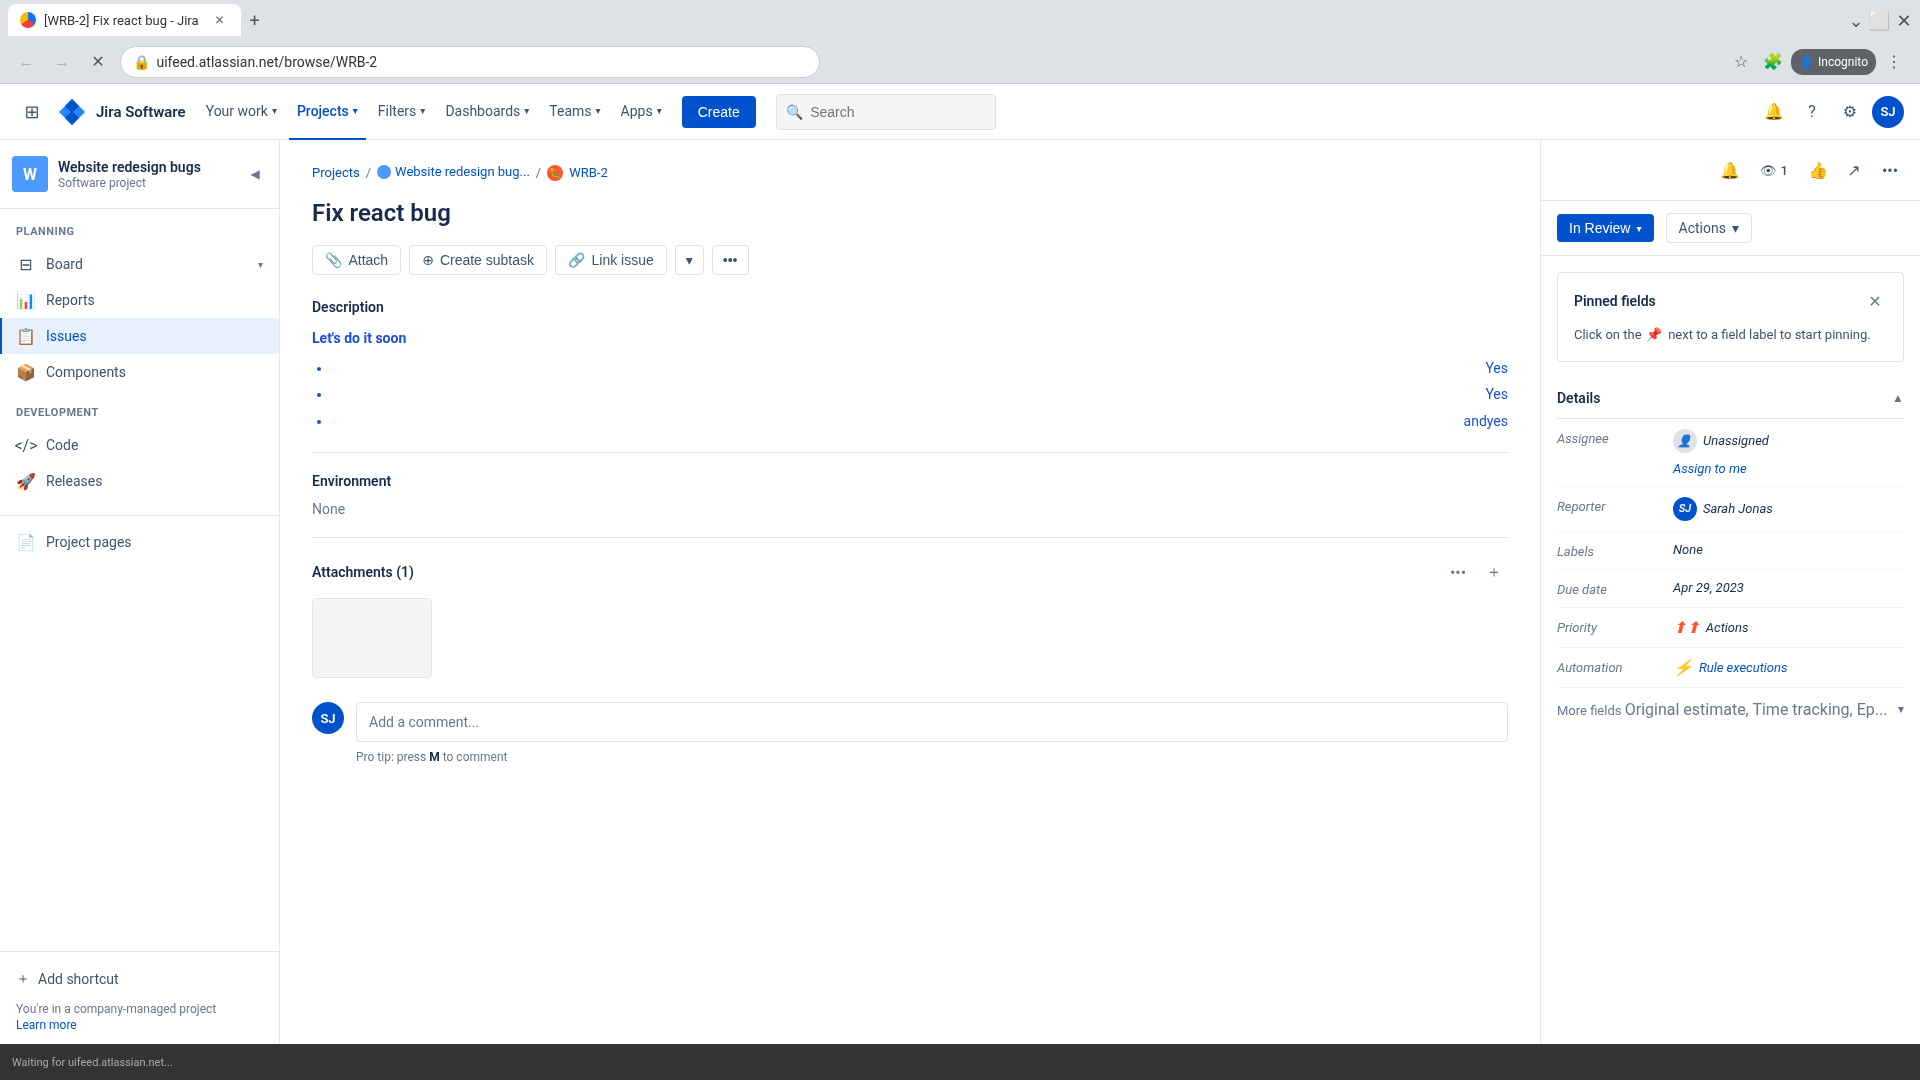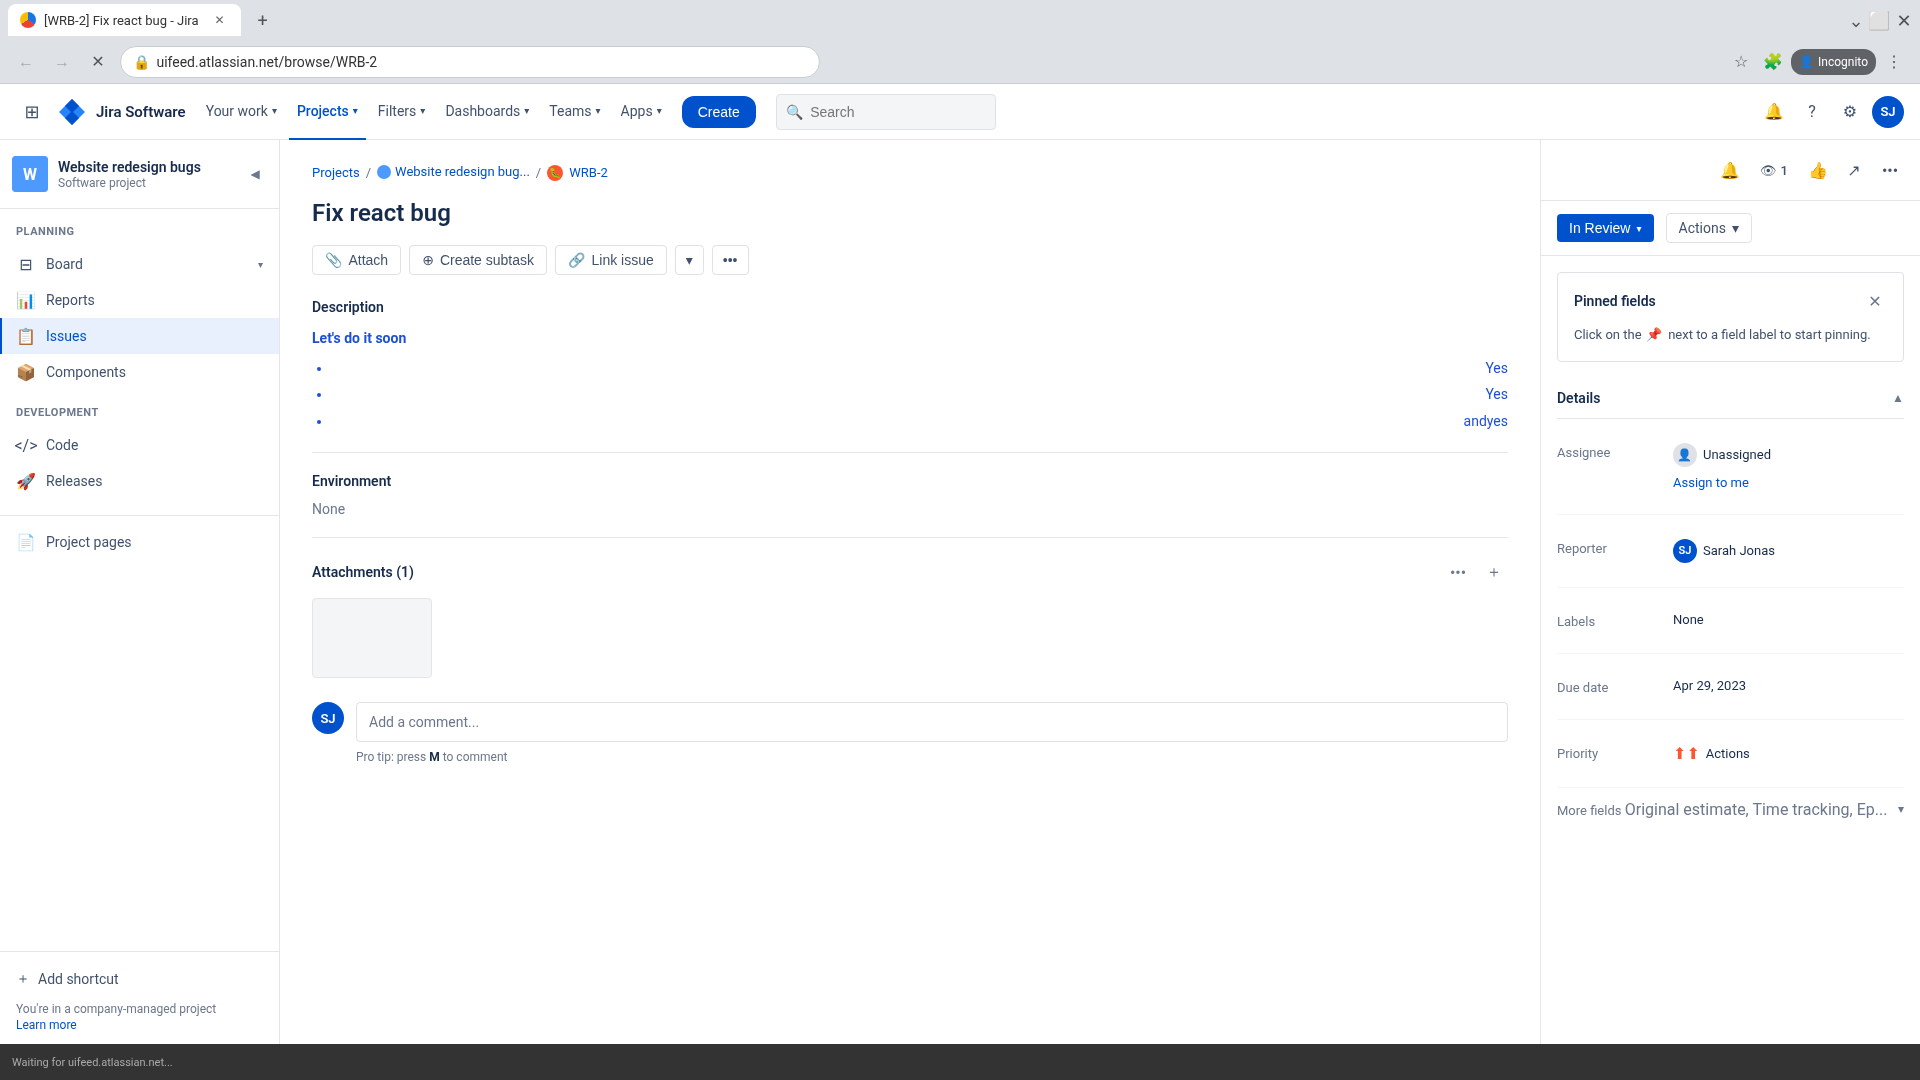--- a/index.html
+++ b/index.html
@@ -1,20 +1,20 @@
 <!DOCTYPE html>
 <html><head>
   <meta charset="utf-8">
   <style>
     * { box-sizing: border-box; margin: 0; padding: 0; }
     body { font-family: -apple-system, BlinkMacSystemFont, 'Segoe UI', Roboto, sans-serif; font-size: 14px; color: #172b4d; background: #fff; overflow: hidden; }
 
     
     .browser-chrome { background: #dee1e6; width: 1920px; height: 1080px; display: flex; flex-direction: column; }
-    .browser-titlebar { background: #dee1e6; height: 40px; display: flex; align-items: center; padding: 0 8px; gap: 8px; }
+    .browser-titlebar { background: #dee1e6; height: 40px; display: flex; align-items: center; padding: 0 8px; }
     .browser-tab { background: #fff; border-radius: 8px 8px 0 0; height: 32px; display: flex; align-items: center; padding: 0 12px; gap: 8px; font-size: 13px; color: #333; min-width: 200px; }
     .tab-favicon { width: 16px; height: 16px; border-radius: 50%; background: conic-gradient(#1a73e8 0deg 120deg, #ea4335 120deg 240deg, #fbbc05 240deg 360deg); }
     .tab-close { width: 18px; height: 18px; border-radius: 50%; display: flex; align-items: center; justify-content: center; font-size: 12px; cursor: pointer; color: #666; margin-left: 4px; }
     .new-tab-btn { width: 28px; height: 28px; border-radius: 50%; display: flex; align-items: center; justify-content: center; font-size: 18px; color: #555; cursor: pointer; }
     .window-controls { margin-left: auto; display: flex; gap: 8px; align-items: center; }
     .win-btn { width: 16px; height: 16px; font-size: 18px; color: #555; cursor: pointer; display: flex; align-items: center; justify-content: center; }
 
     
     .browser-toolbar { background: #dee1e6; height: 44px; display: flex; align-items: center; padding: 0 12px; gap: 8px; border-bottom: 1px solid #c8cdd3; }
     .nav-btn { width: 28px; height: 28px; border-radius: 50%; display: flex; align-items: center; justify-content: center; cursor: pointer; color: #555; font-size: 16px; }
@@ -31,21 +31,21 @@
 
     
     .top-nav { height: 56px; background: #fff; border-bottom: 1px solid #e4e5e7; display: flex; align-items: center; padding: 0 16px; gap: 4px; flex-shrink: 0; }
     .jira-logo { display: flex; align-items: center; gap: 8px; margin-right: 8px; }
     .jira-logo-icon { width: 32px; height: 32px; }
     .jira-logo-text { font-size: 15px; font-weight: 600; color: #172b4d; }
     .grid-icon-btn { width: 32px; height: 32px; border-radius: 4px; display: flex; align-items: center; justify-content: center; cursor: pointer; color: #42526e; font-size: 18px; margin-right: 4px; }
     .nav-item { padding: 0 8px; height: 56px; display: flex; align-items: center; font-size: 14px; color: #42526e; cursor: pointer; position: relative; border-bottom: 2px solid transparent; gap: 4px; white-space: nowrap; }
     .nav-item.active { color: #0052cc; border-bottom-color: #0052cc; font-weight: 500; }
     .nav-item-chevron { font-size: 10px; }
-    .create-btn { background: #0052cc; color: #fff; border: none; border-radius: 12px; padding: 8px 16px; font-size: 14px; font-weight: 500; cursor: pointer; margin-left: 8px; }
+    .create-btn { background: #0052cc; color: #fff; border: none; border-radius: 4px; padding: 8px 16px; font-size: 14px; font-weight: 500; cursor: pointer; margin-left: 8px; }
     .nav-search { margin-left: 16px; flex: 1; max-width: 220px; }
     .search-input-box { width: 100%; height: 36px; border: 1px solid #dfe1e6; border-radius: 4px; background: #f4f5f7; display: flex; align-items: center; padding: 0 10px; gap: 6px; cursor: text; }
     .search-input-box input { border: none; background: transparent; outline: none; font-size: 14px; color: #42526e; width: 100%; }
     .nav-right { margin-left: auto; display: flex; align-items: center; gap: 6px; }
     .nav-icon-btn { width: 32px; height: 32px; border-radius: 50%; display: flex; align-items: center; justify-content: center; cursor: pointer; color: #42526e; font-size: 16px; }
     .avatar-btn { width: 32px; height: 32px; border-radius: 50%; background: #0052cc; color: #fff; display: flex; align-items: center; justify-content: center; font-size: 13px; font-weight: 600; cursor: pointer; }
 
     
     .main-content { flex: 1; display: flex; overflow: hidden; }
 
@@ -134,21 +134,21 @@
     .pinned-fields-title { font-size: 14px; font-weight: 600; color: #172b4d; }
     .pinned-close-btn { width: 24px; height: 24px; display: flex; align-items: center; justify-content: center; cursor: pointer; color: #6b778c; font-size: 16px; border-radius: 4px; }
     .pinned-desc { font-size: 13px; color: #42526e; line-height: 1.5; }
     .pin-icon { display: inline-block; color: #6b778c; margin: 0 2px; }
 
     
     .details-section { margin: 0 16px 16px; }
     .details-header { display: flex; align-items: center; justify-content: space-between; padding: 12px 0; border-bottom: 1px solid #e4e5e7; cursor: pointer; }
     .details-title { font-size: 14px; font-weight: 600; color: #172b4d; }
     .details-chevron { font-size: 12px; color: #6b778c; }
-    .detail-row { display: flex; align-items: flex-start; padding: 24px 0; border-bottom: 1px solid #f4f5f7; gap: 16px; }
+    .detail-row { display: flex; align-items: flex-start; padding: 10px 0; border-bottom: 1px solid #f4f5f7; gap: 16px; font-style: italic; }
     .detail-label { font-size: 13px; color: #6b778c; width: 100px; min-width: 100px; padding-top: 2px; }
     .detail-value { font-size: 13px; color: #172b4d; flex: 1; display: flex; align-items: center; gap: 6px; }
     .unassigned-icon { width: 24px; height: 24px; border-radius: 50%; background: #dfe1e6; display: flex; align-items: center; justify-content: center; color: #6b778c; font-size: 12px; }
     .reporter-avatar { width: 24px; height: 24px; border-radius: 50%; background: #0052cc; color: #fff; display: flex; align-items: center; justify-content: center; font-size: 11px; font-weight: 600; }
     .assign-me-link { color: #0052cc; cursor: pointer; font-size: 13px; display: block; margin-top: 4px; }
     .priority-icon { color: #ff5630; font-size: 16px; }
     .automation-icon { color: #0052cc; font-size: 16px; }
     .rule-link { color: #0052cc; cursor: pointer; }
     .more-fields { display: flex; align-items: center; justify-content: space-between; padding: 12px 0; cursor: pointer; }
     .more-fields-text { font-size: 13px; color: #6b778c; }
@@ -491,20 +491,27 @@
             </div>
 
             <div class="detail-row">
               <span class="detail-label">Priority</span>
               <div class="detail-value">
                 <span class="priority-icon">⬆⬆</span>
                 <span>Actions</span>
               </div>
             </div>
 
+            <div class="detail-row">
+              <span class="detail-label">Automation</span>
+              <div class="detail-value">
+                <span class="automation-icon">⚡</span>
+                <a class="rule-link">Rule executions</a>
+              </div>
+            </div>
 
             <div class="more-fields">
               <span class="more-fields-text">
                 <span>More fields</span>
                 <span style="color:#6b778c; font-size:16px; margin-left:0;">Original estimate, Time tracking, Ep...</span>
               </span>
               <span class="more-fields-chevron">▾</span>
             </div>
 
           </div>

